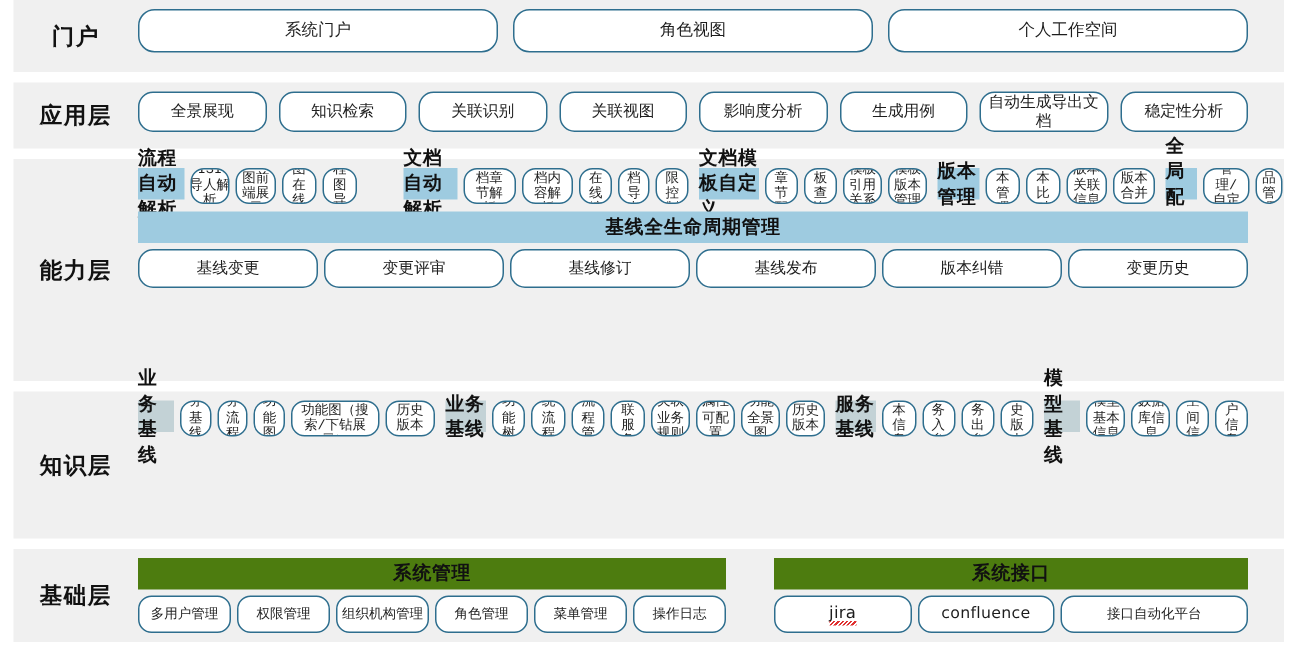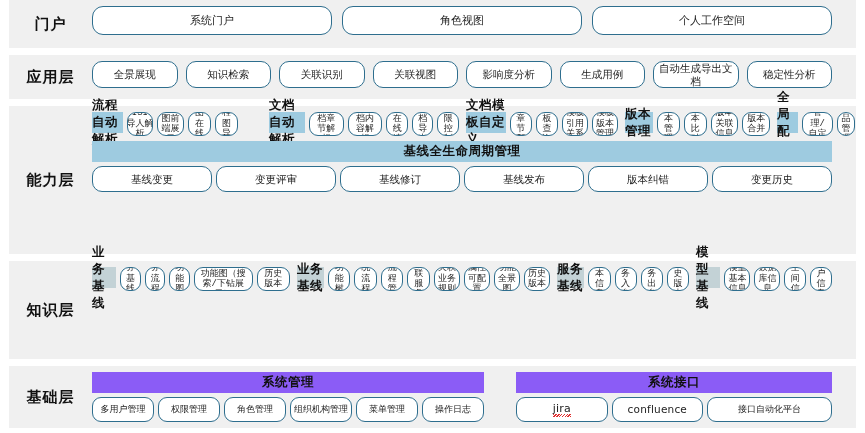--- a/index.html
+++ b/index.html
@@ -107,21 +107,21 @@
     align-items: center;
     justify-content: center;
     font-size: 12.5px;
     font-weight: bold;
     color: #111111;
     letter-spacing: .5px;
     background: #9ecbe0;
     user-select: none;
   }
   .group-head.grey { background: #c3d2d6; font-weight: bold; }
-  .group-head.teal { background: #8b5cf6; }
+  .group-head.teal { background: #4d7c0f; }
   .chip-row {
     display: flex;
     gap: 4px;
     min-width: 0;
   }
   .chip-row .pill {
     flex: 1 1 0;
     height: 24px;
     min-width: 0;
   }
@@ -348,22 +348,22 @@
 
   <div class="layer" style="height:62px;">
     <div class="layer-label">基础层</div>
     <div class="layer-body base-body">
 
       <div class="base-col sysmgmt">
         <div class="group-head teal">系统管理</div>
         <div class="chip-row">
           <div class="pill tiny">多用户管理</div>
           <div class="pill tiny">权限管理</div>
+          <div class="pill tiny">组织机构管理</div>
           <div class="pill tiny">角色管理</div>
-          <div class="pill tiny">组织机构管理</div>
           <div class="pill tiny">菜单管理</div>
           <div class="pill tiny">操作日志</div>
         </div>
       </div>
 
       <div class="base-col sysapi">
         <div class="group-head teal">系统接口</div>
         <div class="chip-row">
           <div class="pill">
             <span class="jira-word">jira</span>

